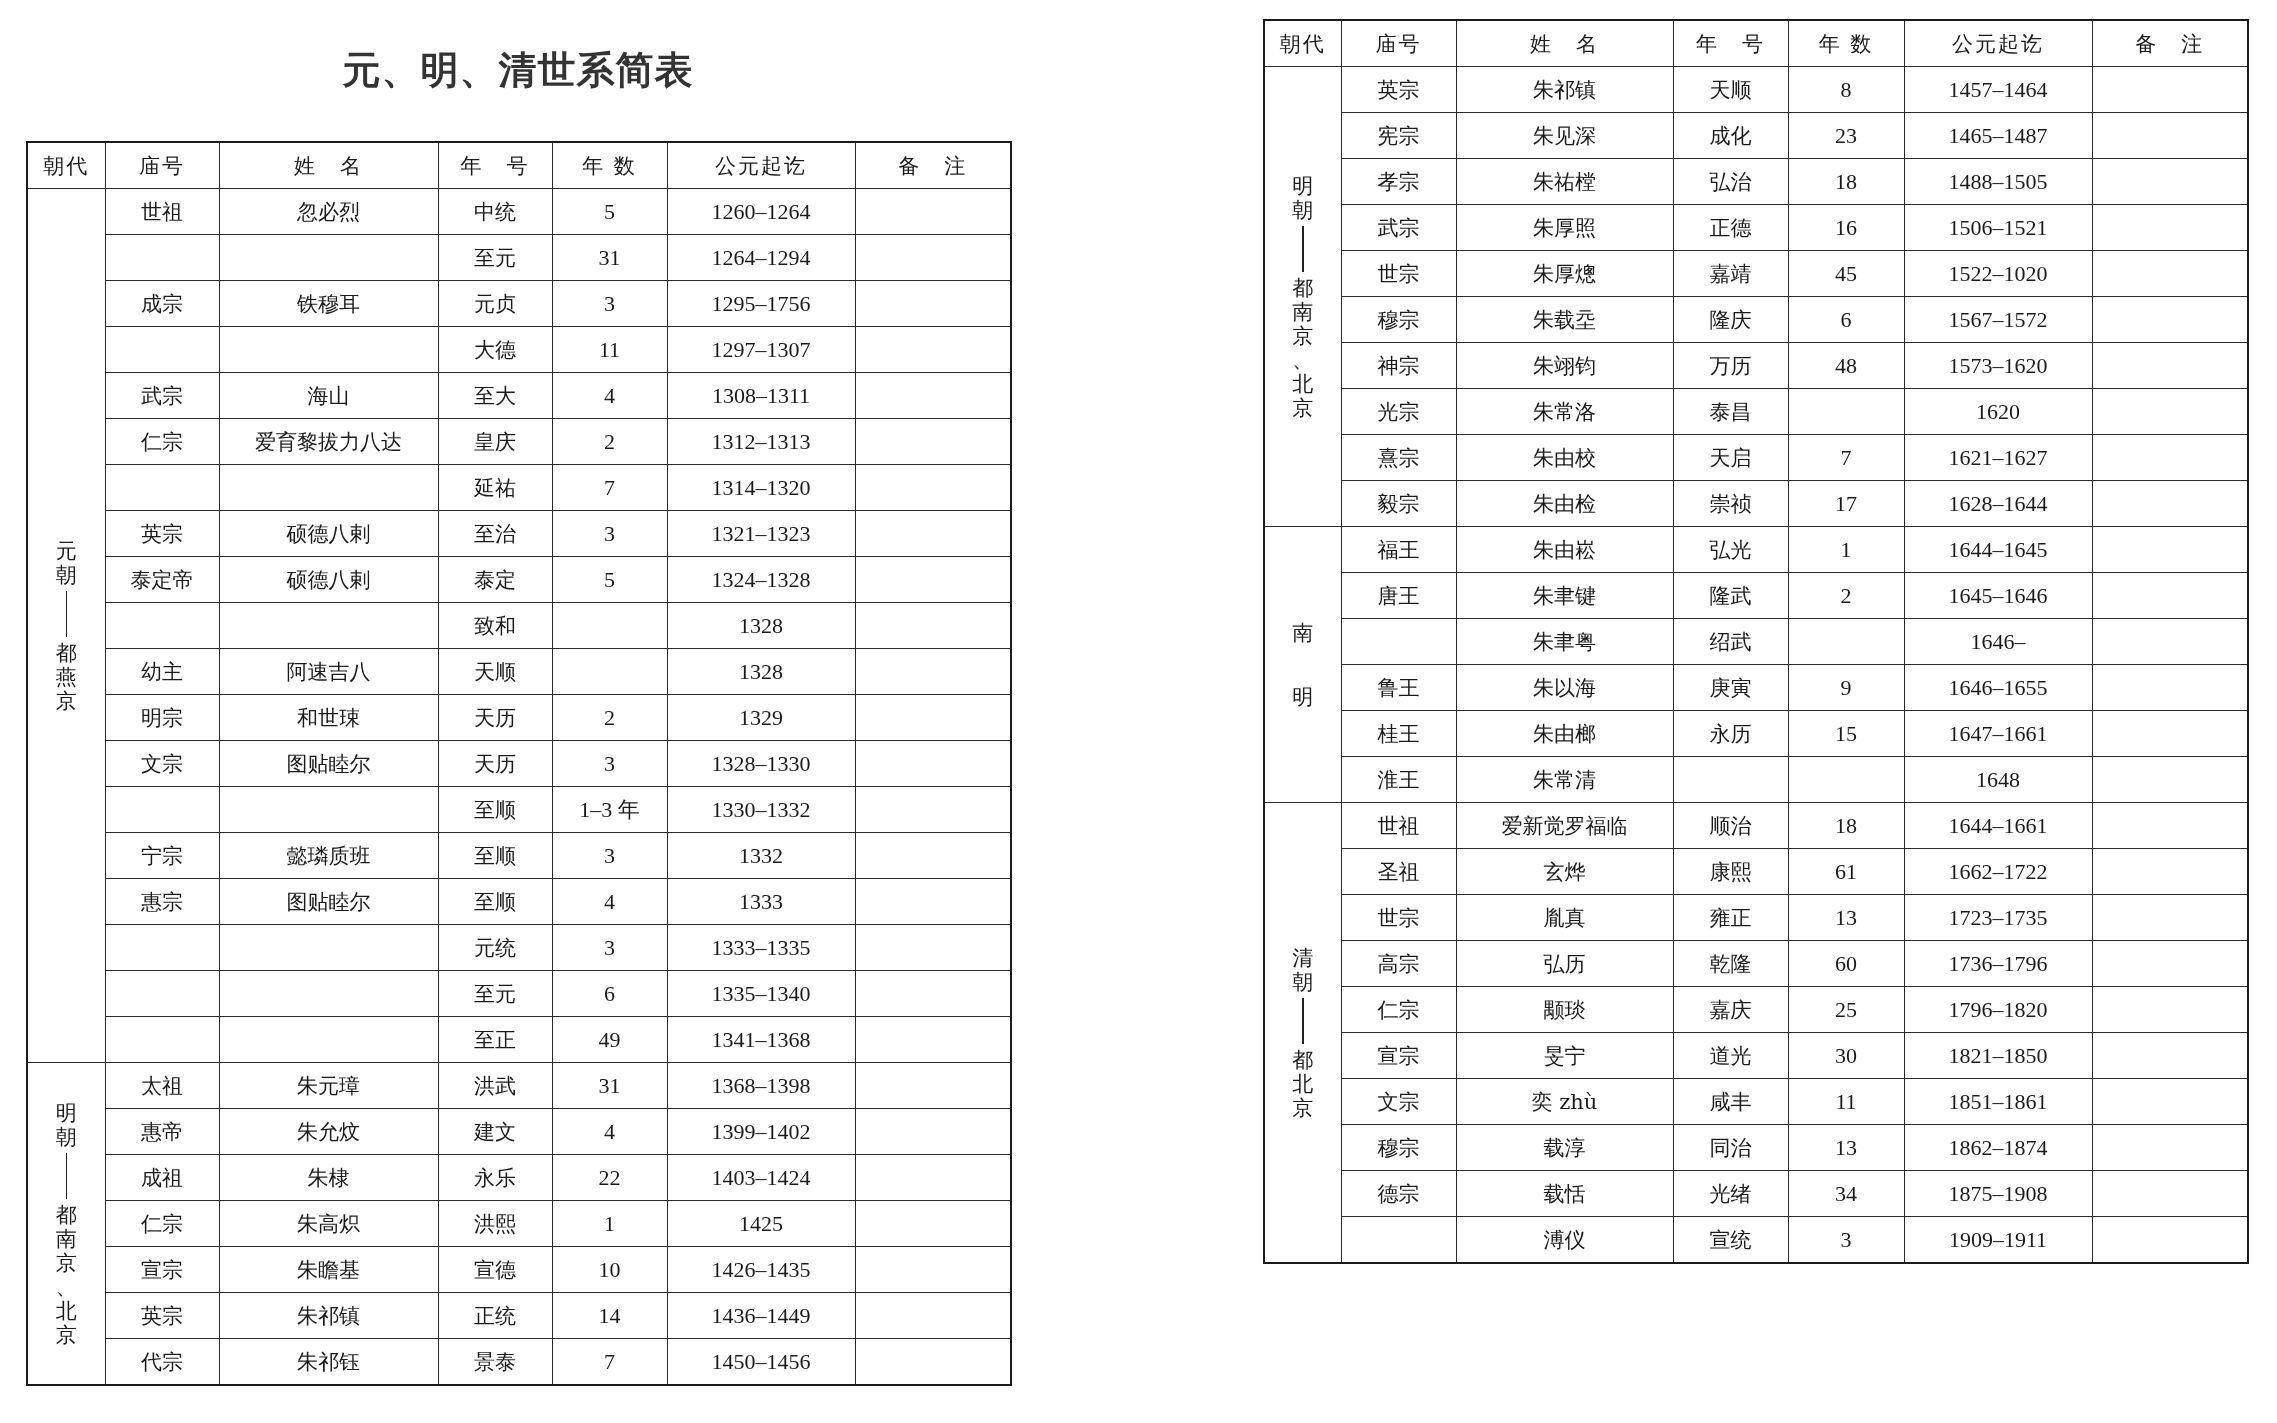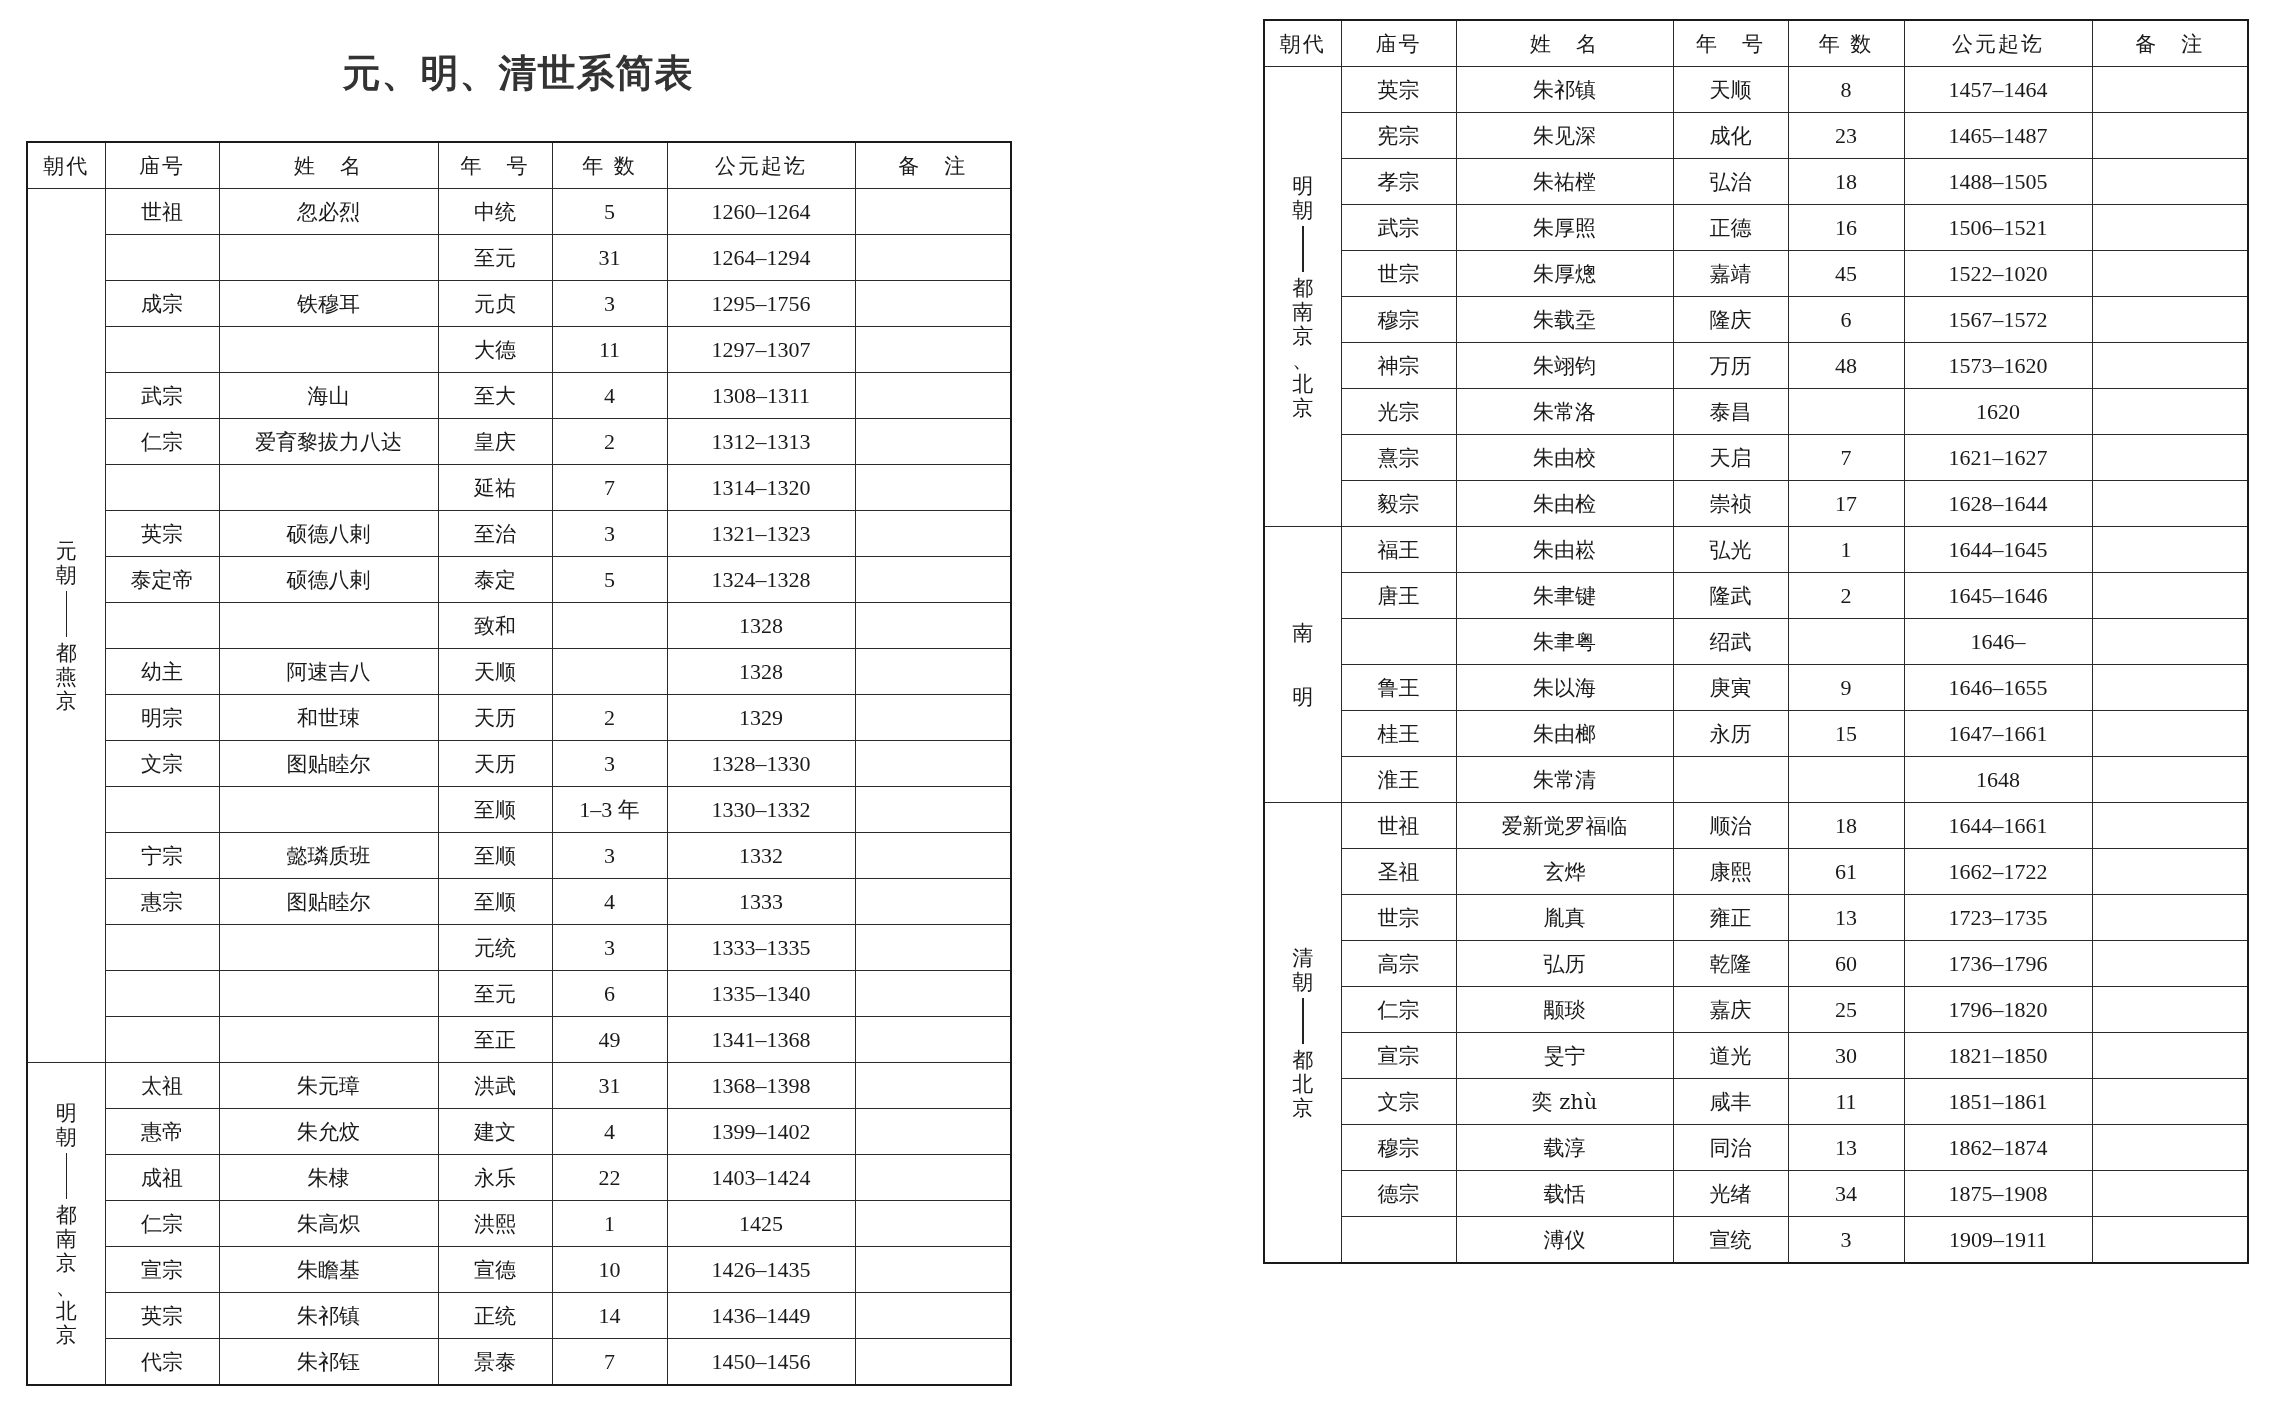--- a/index.html
+++ b/index.html
@@ -3,21 +3,21 @@
 <meta charset="utf-8">
 <style>
   html, body { margin: 0; padding: 0; }
   body {
     width: 2277px; height: 1423px; position: relative; overflow: hidden;
     background: #ffffff; color: #1a1a1a;
     font-family: "DejaVu Serif", "Liberation Serif", serif;
   }
   .title {
     position: absolute; left: 26px; width: 984px; top: 48px; height: 50px;
-    text-align: center; font-family: Liberation Sans, sans-serif;
+    text-align: center; font-family: Liberation Mono, monospace;
     font-weight: bold; font-size: 38px; letter-spacing: 1px; color: #333;
     line-height: 50px;
   }
   table.seq {
     position: absolute; border-collapse: collapse; table-layout: fixed;
     border: 2.5px solid #1a1a1a;
   }
   table.seq td, table.seq th {
     border: 1.6px solid #2a2a2a; padding: 0; text-align: center;
     vertical-align: middle; font-weight: normal; font-size: 21px;

